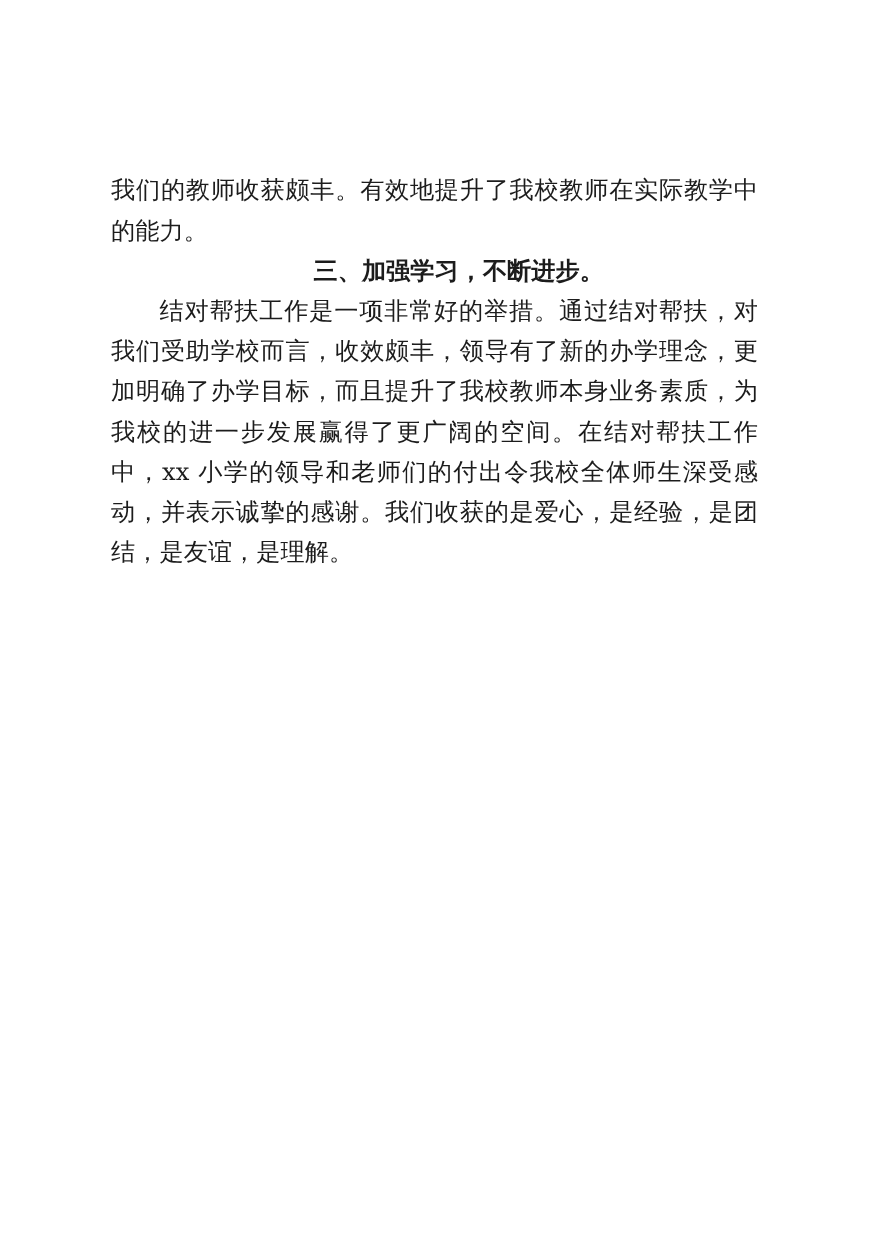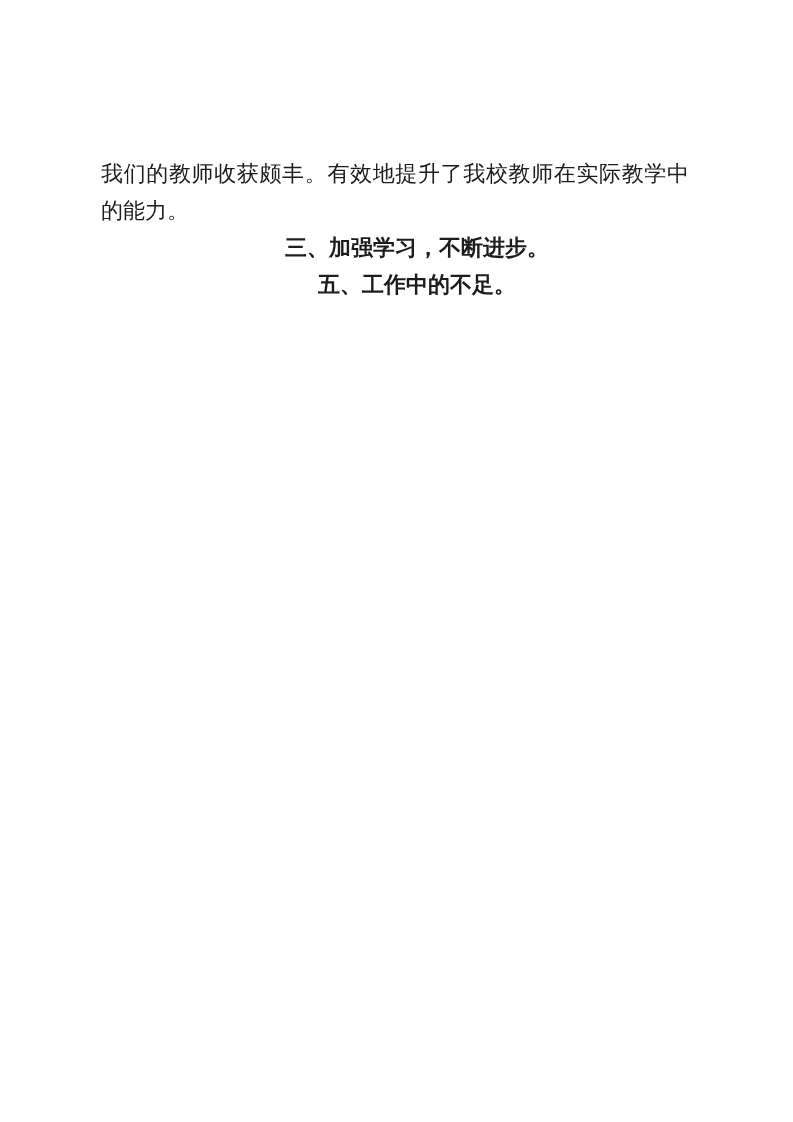--- a/index.html
+++ b/index.html
@@ -44,15 +44,15 @@
     text-align: center;
   }
 </style>
 </head>
 <body>
 
 <div class="page">
   <div class="doc-content">
     <p class="para no-indent">我们的教师收获颇丰。有效地提升了我校教师在实际教学中的能力。</p>
     <h2 class="heading">三、加强学习，不断进步。</h2>
-    <h2 class="heading">五、工作中的不足。</h2>
+    <p class="para">结对帮扶工作是一项非常好的举措。通过结对帮扶，对我们受助学校而言，收效颇丰，领导有了新的办学理念，更加明确了办学目标，而且提升了我校教师本身业务素质，为我校的进一步发展赢得了更广阔的空间。在结对帮扶工作中，xx 小学的领导和老师们的付出令我校全体师生深受感动，并表示诚挚的感谢。我们收获的是爱心，是经验，是团结，是友谊，是理解。</p>
   </div>
 </div>
 
 </body></html>

